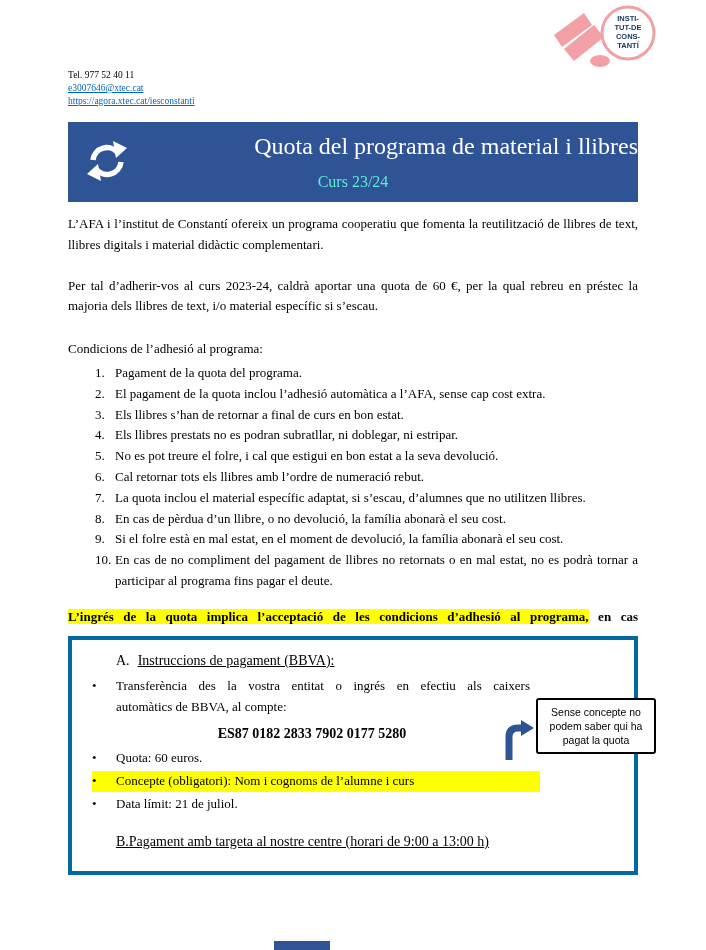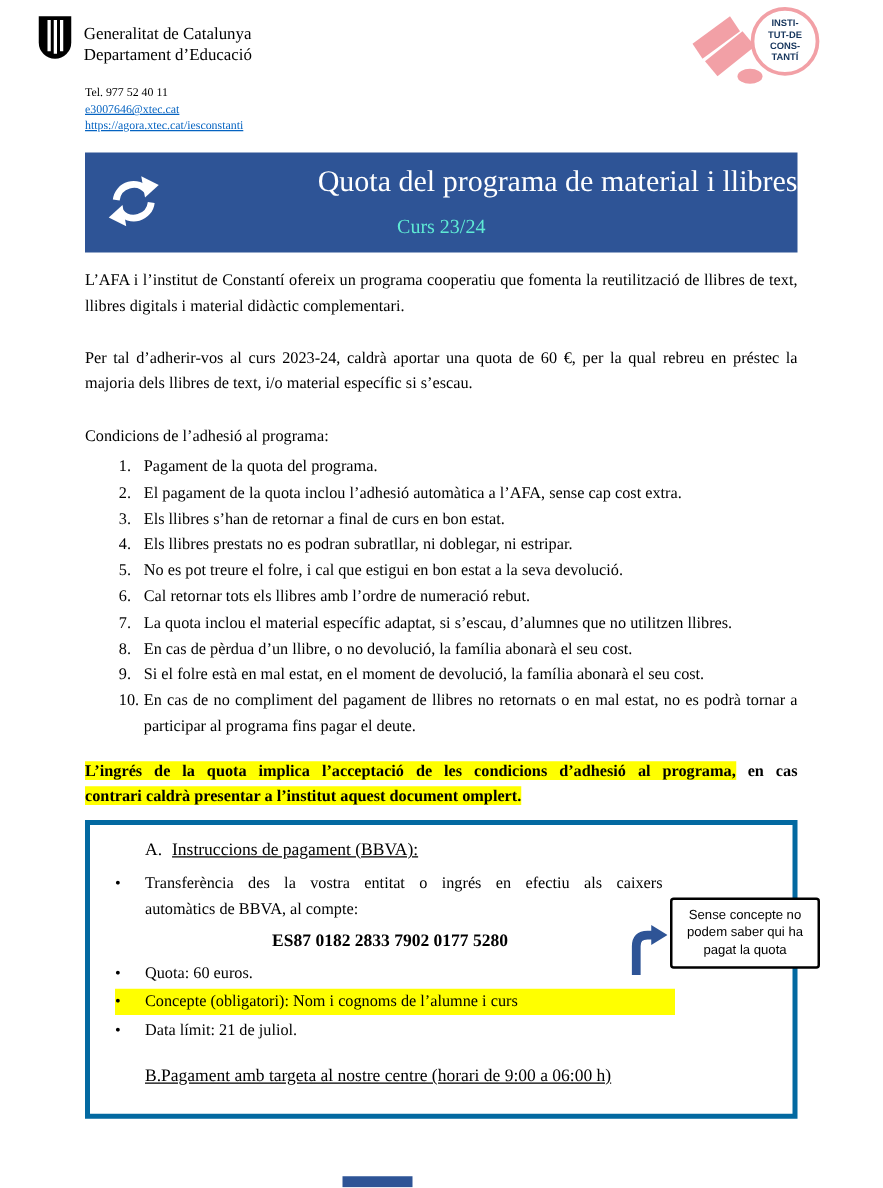--- a/index.html
+++ b/index.html
@@ -54,34 +54,20 @@
              font-family:"Liberation Sans", sans-serif; font-weight:normal; font-size:10.5px; line-height:1.35; }
   .callout-arrow { position:absolute; left:430px; top:80px; }
 
   .bottom-mark { position:absolute; left:274px; bottom:0; width:56px; height:9px; background:#2E5496; }
 </style>
 </head>
 <body>
 
 <div class="page">
 
-  <div class="gc-header">
-    <div class="gc-logo">
-      <svg width="28" height="38" viewBox="0 0 28 38">
-        <path d="M1 1 h26 v21 a13 13 0 0 1 -26 0 z" fill="#000"></path>
-        <rect x="8" y="4" width="2.6" height="25" fill="#fff"></rect>
-        <rect x="13" y="4" width="2.6" height="27" fill="#fff"></rect>
-        <rect x="18" y="4" width="2.6" height="25" fill="#fff"></rect>
-      </svg>
-    </div>
-    <div class="gc-org">
-      <div>Generalitat de Catalunya</div>
-      <div>Departament d’Educació</div>
-    </div>
-  </div>
 
   <div class="inst-logo">
     <svg width="110" height="64" viewBox="0 0 110 64">
       <polygon points="4,30 34,8 42,20 12,42" fill="#F2A0A6"></polygon>
       <polygon points="14,44 44,20 54,32 24,56" fill="#F2A0A6"></polygon>
       <ellipse cx="50" cy="56" rx="10" ry="6" fill="#F2A0A6"></ellipse>
       <circle cx="78" cy="28" r="26" fill="#ffffff" stroke="#F2A0A6" stroke-width="3"></circle>
       <text x="78" y="16" text-anchor="middle" class="logo-txt">INSTI-</text>
       <text x="78" y="25" text-anchor="middle" class="logo-txt">TUT-DE</text>
       <text x="78" y="34" text-anchor="middle" class="logo-txt">CONS-</text>
@@ -154,21 +140,20 @@
           <div class="cond-text"><span>Si el folre està en mal estat, en el moment de devolució, la família abonarà el seu cost.</span></div>
         </li>
         <li>
           <span class="num">10.</span>
           <div class="cond-text"><span>En cas de no compliment del pagament de llibres no retornats o en mal estat, no es podrà tornar a participar al programa fins pagar el deute.</span></div>
         </li>
       </ol>
 
     <p class="notice">
       <span class="jline"><span class="hl">L’ingrés de la quota implica l’acceptació de les condicions d’adhesió al programa,</span><span> en cas</span></span>
-      <span class="nline"><span class="hl">contrari caldrà presentar a l’institut aquest document omplert.</span></span>
     </p>
 
     <div class="pay-box">
 
       <div class="pay-head b">
         <span class="lbl">A.</span><span class="u">Instruccions de pagament (BBVA):</span>
       </div>
 
       <div class="brow">
         <span class="dot">•</span>
@@ -188,21 +173,21 @@
       <div class="brow row-hl">
         <span class="dot">•</span>
         <div class="btext b">Concepte (obligatori): Nom i cognoms de l’alumne i curs</div>
       </div>
 
       <div class="brow">
         <span class="dot">•</span>
         <div class="btext"><span>Data límit: </span><span class="b">21 de juliol.</span></div>
       </div>
 
-      <div class="pay-bhead b u">B.Pagament amb targeta al nostre centre (horari de 9:00 a 06:00 h)</div>
+      <div class="pay-bhead b u">B.Pagament amb targeta al nostre centre (horari de 9:00 a 13:00 h)</div>
 
       <div class="callout">Sense concepte no podem saber qui ha pagat la quota</div>
 
       <div class="callout-arrow">
         <svg width="32" height="40" viewBox="0 0 32 40">
           <path d="M7 40 L7 17 Q7 8 16 8 L20 8" fill="none" stroke="#2E5496" stroke-width="7"></path>
           <polygon points="19,0 32,8 19,16" fill="#2E5496"></polygon>
         </svg>
       </div>
 

